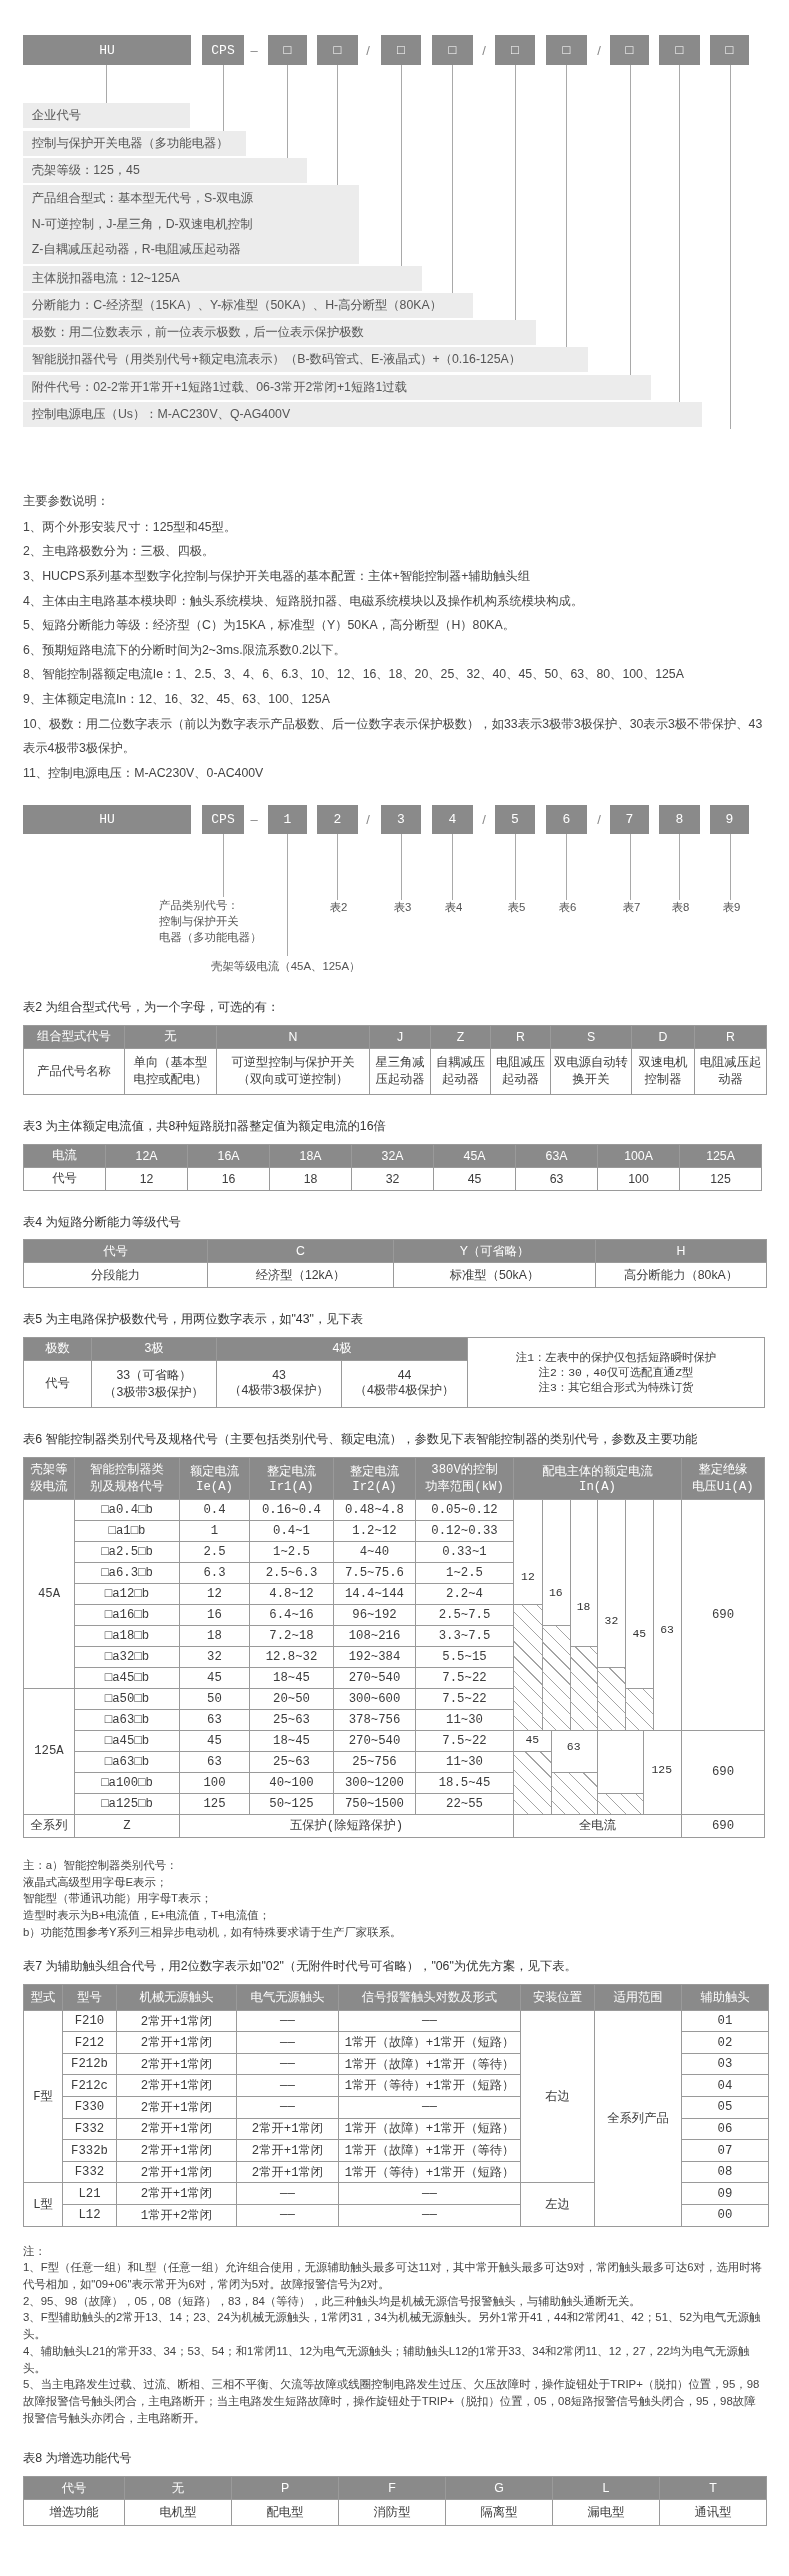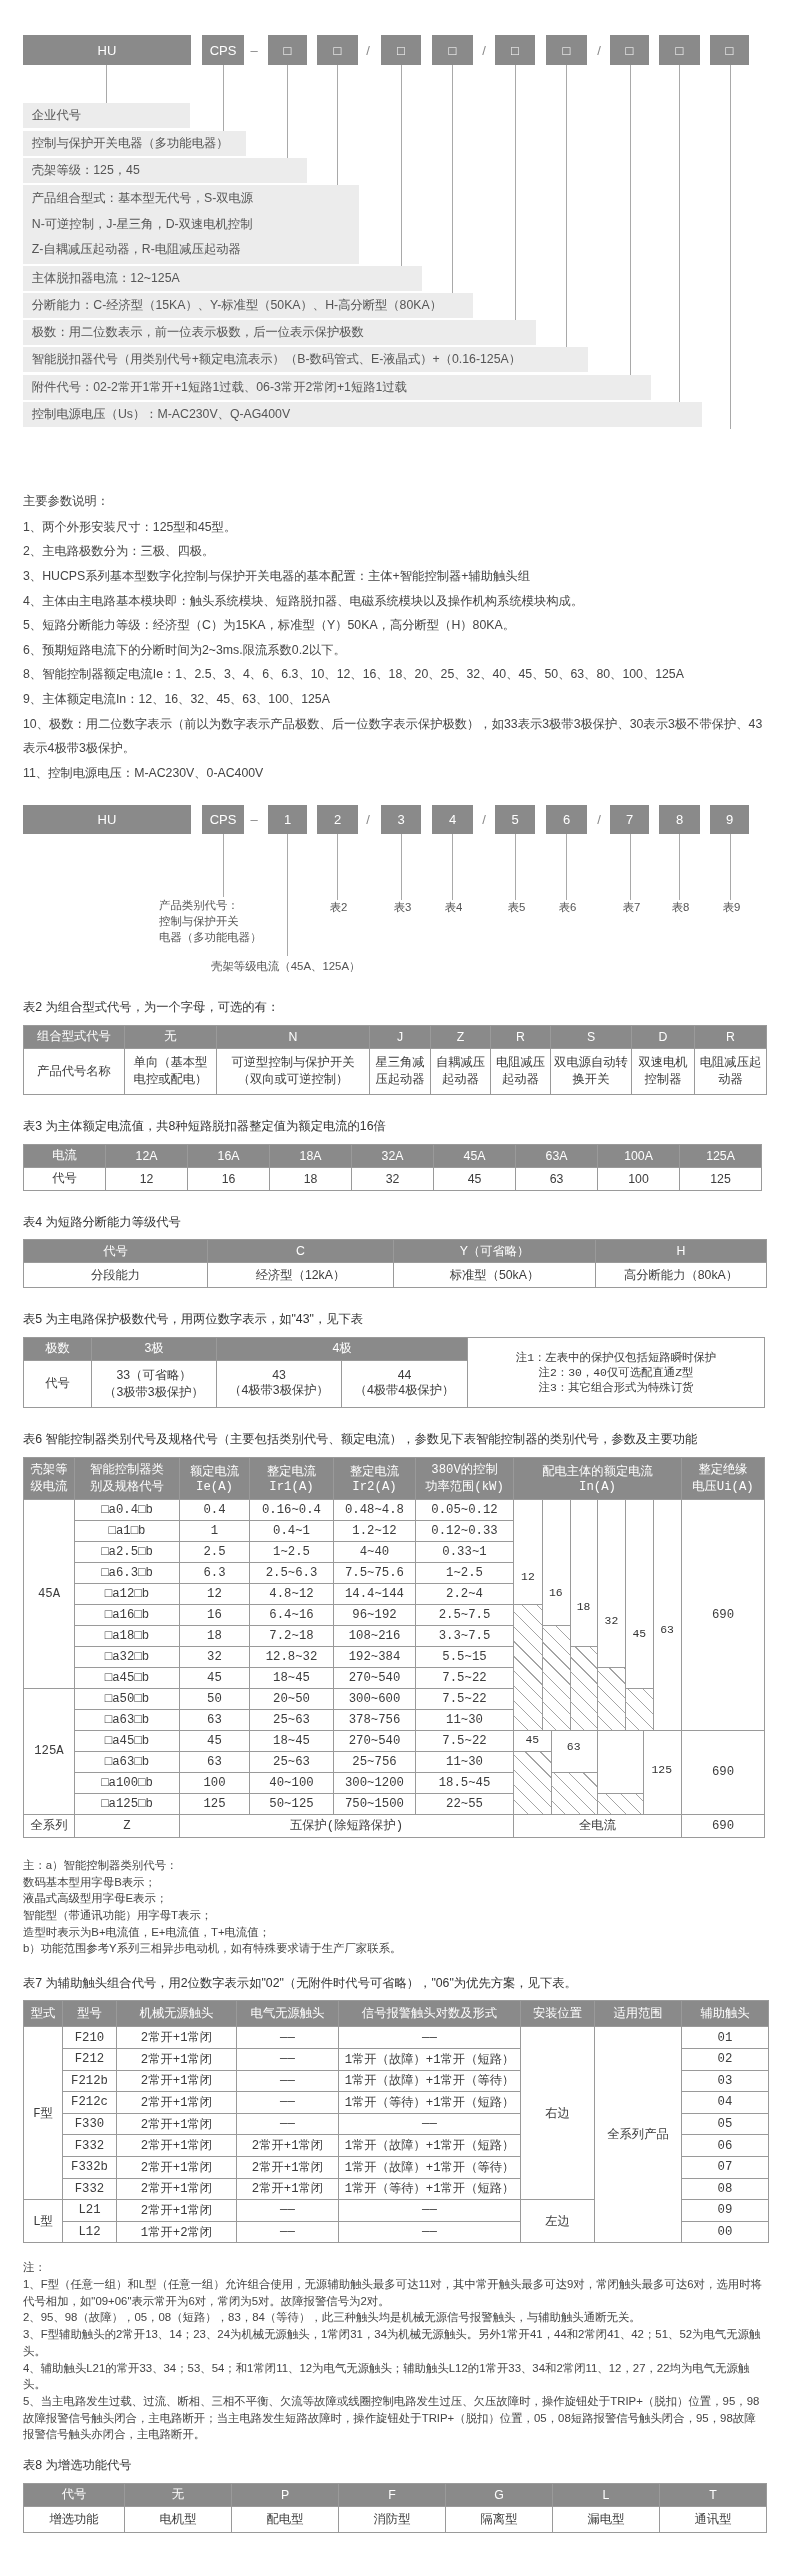--- a/index.html
+++ b/index.html
@@ -3,21 +3,21 @@
 <meta charset="utf-8">
 <style>
   html,body{margin:0;padding:0;background:#fff;}
   body{font-family:"Liberation Sans","DejaVu Sans",sans-serif;color:#3c3c3c;}
   .page{position:relative;width:789px;height:2576px;background:#fff;overflow:hidden;}
   
   .diag{position:relative;}
   .d1{height:478px;}
   .d2{height:182px;margin-top:19.3px;}
   .dbox{position:absolute;top:35px;height:30px;background:#8a8a8a;color:#fff;
-        display:flex;align-items:center;justify-content:center;font-size:13px;}
+        display:flex;align-items:center;justify-content:center;font-size:13px;font-family:Liberation Mono, monospace;}
   .d2 .dbox{top:0;height:29px;}
   .dsep{position:absolute;top:35px;height:30px;display:flex;align-items:center;
         justify-content:center;color:#888;font-size:13px;width:14px;}
   .d2 .dsep{top:0;height:29px;}
   .vline{position:absolute;width:0.9px;background:#a9a9a9;}
   .cbar{position:absolute;left:23px;background:#ececec;color:#555;font-size:12.3px;
         padding:0 12.3px 0 8.8px;display:flex;flex-direction:column;justify-content:center;
         white-space:nowrap;line-height:25.4px;overflow:hidden;}
   .dlab{position:absolute;font-size:11.4px;color:#555;line-height:16px;}
   .tref{position:absolute;top:95px;width:39px;text-align:center;font-size:11.4px;color:#555;}
@@ -477,21 +477,20 @@
       <td>Z</td>
       <td colspan="4">五保护(除短路保护)</td>
       <td>全电流</td>
       <td>690</td>
     </tr>
   </tbody>
     </table>
 
   <div class="notes">
     <div>主：a）智能控制器类别代号：</div>
-    <div>数码基本型用字母B表示；</div>
     <div>液晶式高级型用字母E表示；</div>
     <div>智能型（带通讯功能）用字母T表示；</div>
     <div>造型时表示为B+电流值，E+电流值，T+电流值；</div>
     <div>b）功能范围参考Y系列三相异步电动机，如有特殊要求请于生产厂家联系。</div>
   </div>
 
   <div class="ttl" style="margin-top:17.5px">表7 为辅助触头组合代号，用2位数字表示如"02"（无附件时代号可省略），"06"为优先方案，见下表。</div>
   <table class="tbl small">
     <colgroup>
         <col style="width:39px">
@@ -594,21 +593,21 @@
 
   <div class="notes2">
     <div>注：</div>
     <div>1、F型（任意一组）和L型（任意一组）允许组合使用，无源辅助触头最多可达11对，其中常开触头最多可达9对，常闭触头最多可达6对，选用时将代号相加，如"09+06"表示常开为6对，常闭为5对。故障报警信号为2对。</div>
     <div>2、95、98（故障），05，08（短路），83，84（等待），此三种触头均是机械无源信号报警触头，与辅助触头通断无关。</div>
     <div>3、F型辅助触头的2常开13、14；23、24为机械无源触头，1常闭31，34为机械无源触头。另外1常开41，44和2常闭41、42；51、52为电气无源触头。</div>
     <div>4、辅助触头L21的常开33、34；53、54；和1常闭11、12为电气无源触头；辅助触头L12的1常开33、34和2常闭11、12，27，22均为电气无源触头。</div>
     <div>5、当主电路发生过载、过流、断相、三相不平衡、欠流等故障或线圈控制电路发生过压、欠压故障时，操作旋钮处于TRIP+（脱扣）位置，95，98故障报警信号触头闭合，主电路断开；当主电路发生短路故障时，操作旋钮处于TRIP+（脱扣）位置，05，08短路报警信号触头闭合，95，98故障报警信号触头亦闭合，主电路断开。</div>
   </div>
 
-  <div class="ttl" style="margin-top:14px">表8 为增选功能代号</div>
+  <div class="ttl" style="margin-top:24px">表8 为增选功能代号</div>
   <table class="tbl">
     <colgroup>
         <col style="width:101px">
         <col style="width:107px">
         <col style="width:107px">
         <col style="width:107px">
         <col style="width:107px">
         <col style="width:107px">
         <col style="width:107px">
       </colgroup>

